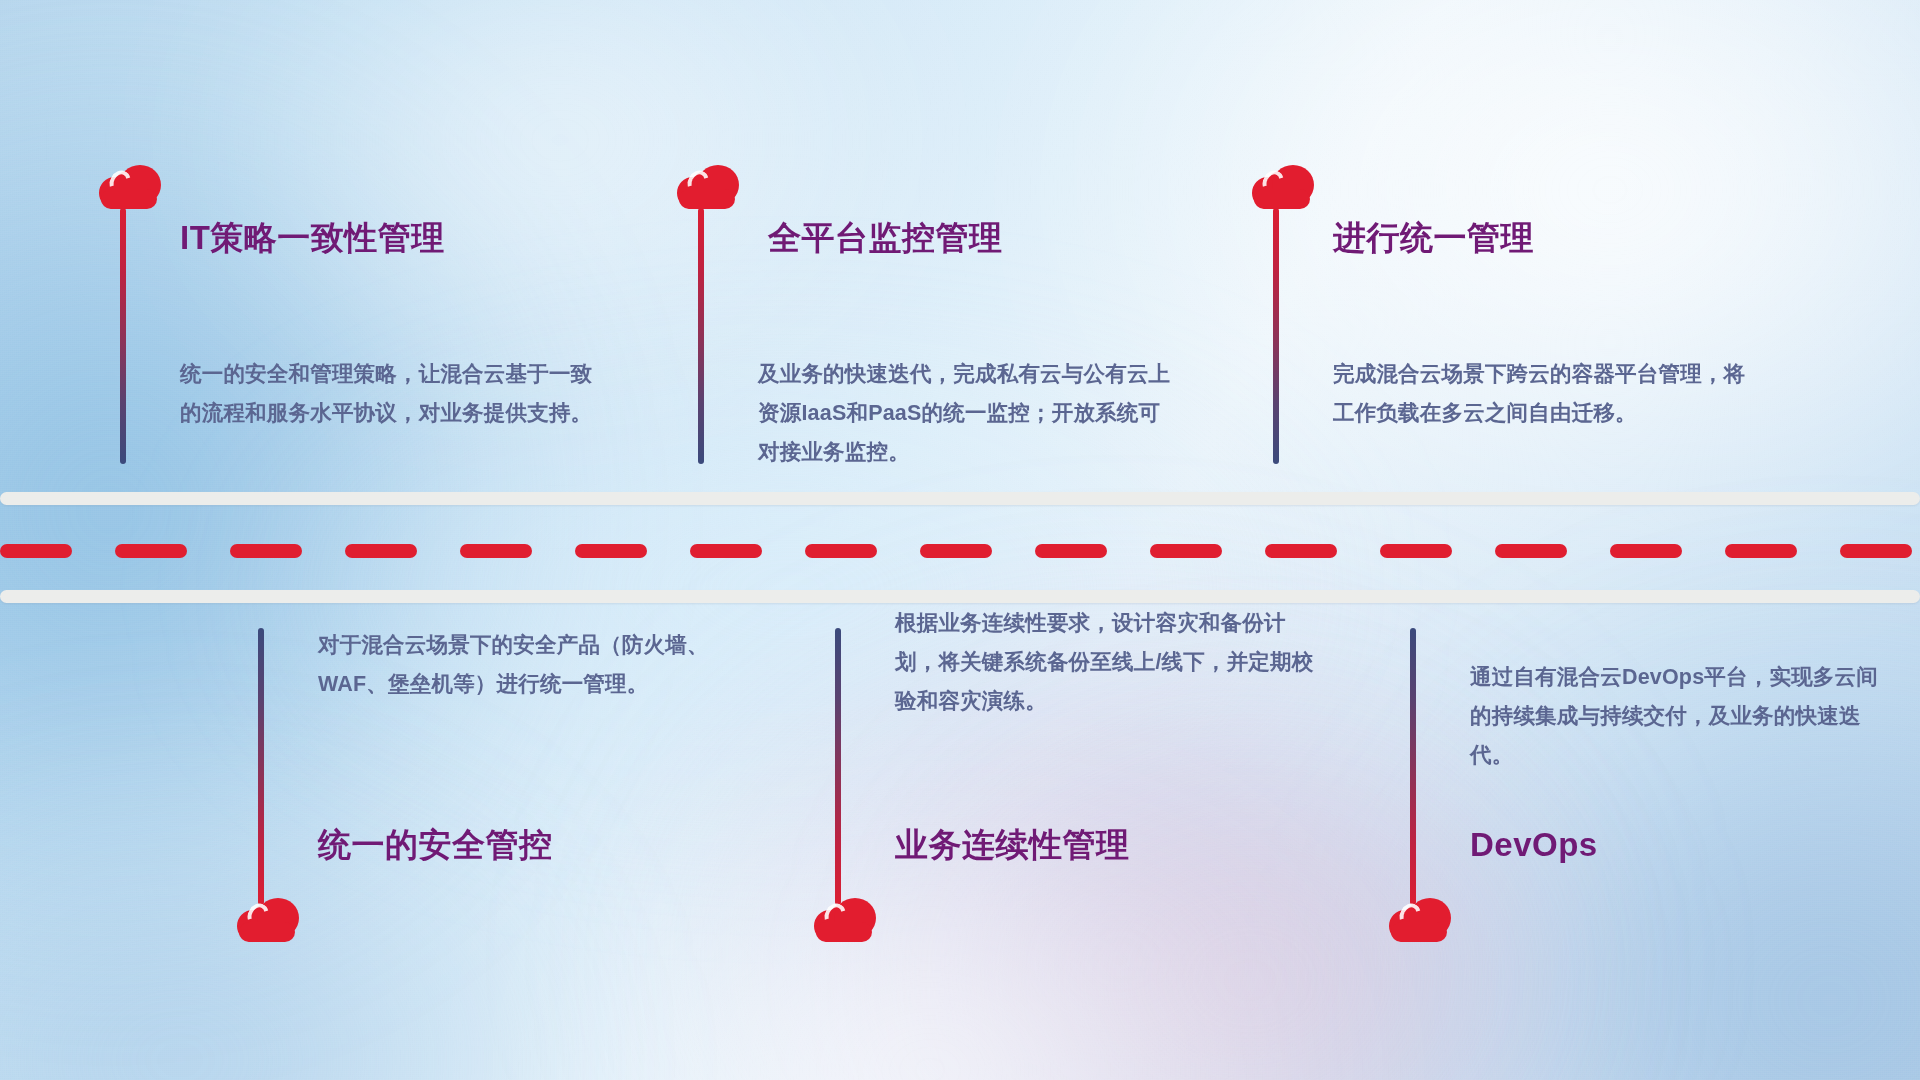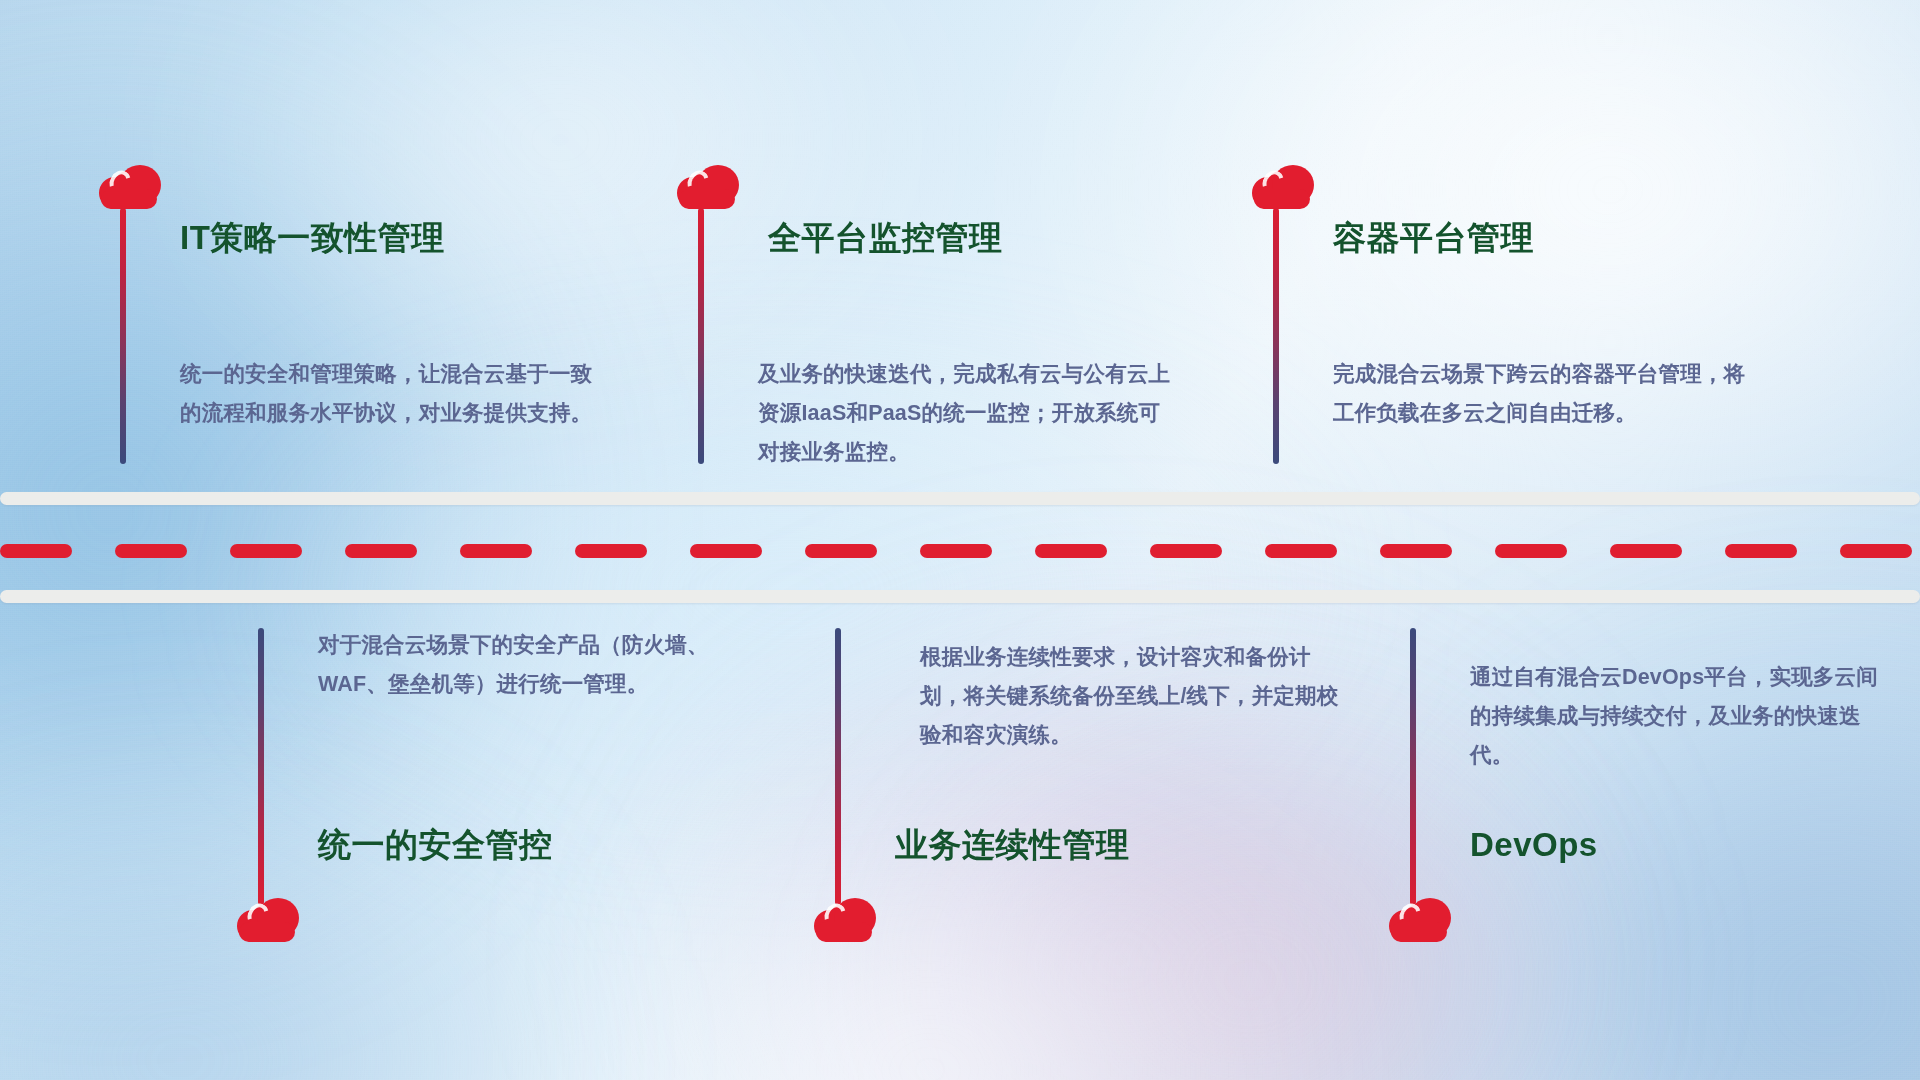--- a/index.html
+++ b/index.html
@@ -141,21 +141,21 @@
   .stem {
     position: absolute;
     width: 6px;
     border-radius: 3px;
   }
   .stem-down { background: linear-gradient(180deg, #dc1e32 0%, #c02240 24%, #8c3358 52%, #5a4270 76%, #3b4a7c 100%); }
   .stem-up   { background: linear-gradient(180deg, #3b4a7c 0%, #5a4270 26%, #8c3358 52%, #c02240 78%, #dc1e32 100%); }
 
   .heading {
     position: absolute;
-    color: #14532d;
+    color: #701a75;
     font-size: 33px;
     font-weight: 700;
     letter-spacing: 0.5px;
     white-space: nowrap;
     line-height: 1.2;
   }
   .body {
     position: absolute;
     color: #5b6691;
     font-size: 21.5px;
@@ -210,21 +210,21 @@
 
   <div class="col">
     <div class="cloud" style="left:1252px; top:165px;">
       <span class="lobe l-left"></span>
       <span class="lobe l-mid"></span>
       <span class="lobe l-big"></span>
       <span class="lobe l-base"></span>
       <span class="shine"></span>
     </div>
     <div class="stem stem-down" style="left:1273px; top:208px; height:256px;"></div>
-    <div class="heading" style="left:1333px; top:218px;">容器平台管理</div>
+    <div class="heading" style="left:1333px; top:218px;">进行统一管理</div>
     <div class="body" style="left:1333px; top:355px; width:418px;">完成混合云场景下跨云的容器平台管理，将工作负载在多云之间自由迁移。</div>
   </div>
 
   <div class="divider-band">
     <div class="rule-solid rule-top"></div>
     <div class="rule-dashed" id="dashed-rule">
         <span class="dash-seg"></span>
         <span class="dash-seg"></span>
         <span class="dash-seg"></span>
         <span class="dash-seg"></span>
@@ -252,21 +252,21 @@
     <div class="cloud" style="left:237px; top:898px;">
       <span class="lobe l-left"></span>
       <span class="lobe l-mid"></span>
       <span class="lobe l-big"></span>
       <span class="lobe l-base"></span>
       <span class="shine"></span>
     </div>
   </div>
 
   <div class="col">
-    <div class="body" style="left:895px; top:638px; width:420px;margin-left:25px;">根据业务连续性要求，设计容灾和备份计划，将关键系统备份至线上/线下，并定期校验和容灾演练。</div>
+    <div class="body" style="left:895px; top:604px; width:420px;">根据业务连续性要求，设计容灾和备份计划，将关键系统备份至线上/线下，并定期校验和容灾演练。</div>
     <div class="stem stem-up" style="left:835px; top:628px; height:277px;"></div>
     <div class="heading" style="left:895px; top:825px;">业务连续性管理</div>
     <div class="cloud" style="left:814px; top:898px;">
       <span class="lobe l-left"></span>
       <span class="lobe l-mid"></span>
       <span class="lobe l-big"></span>
       <span class="lobe l-base"></span>
       <span class="shine"></span>
     </div>
   </div>

